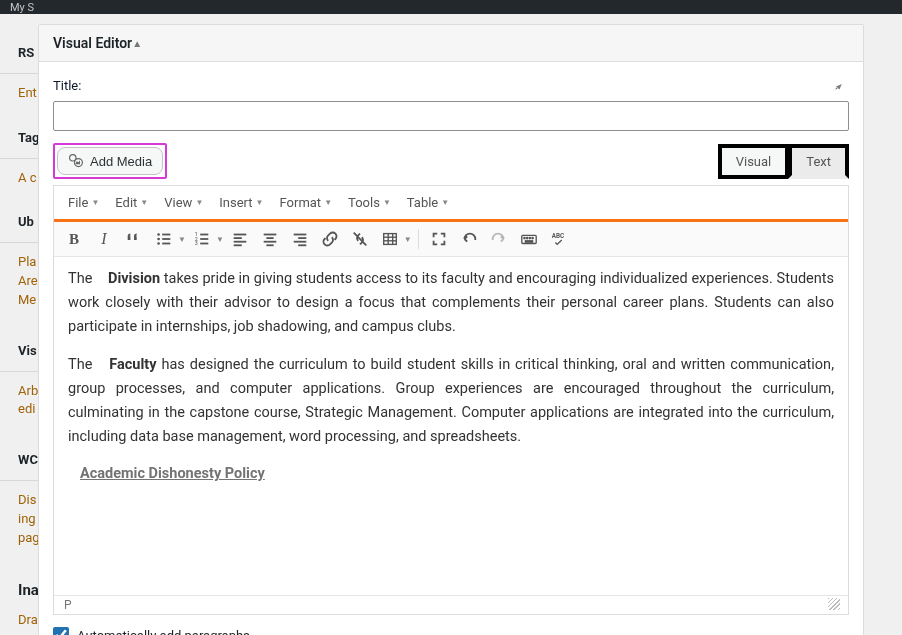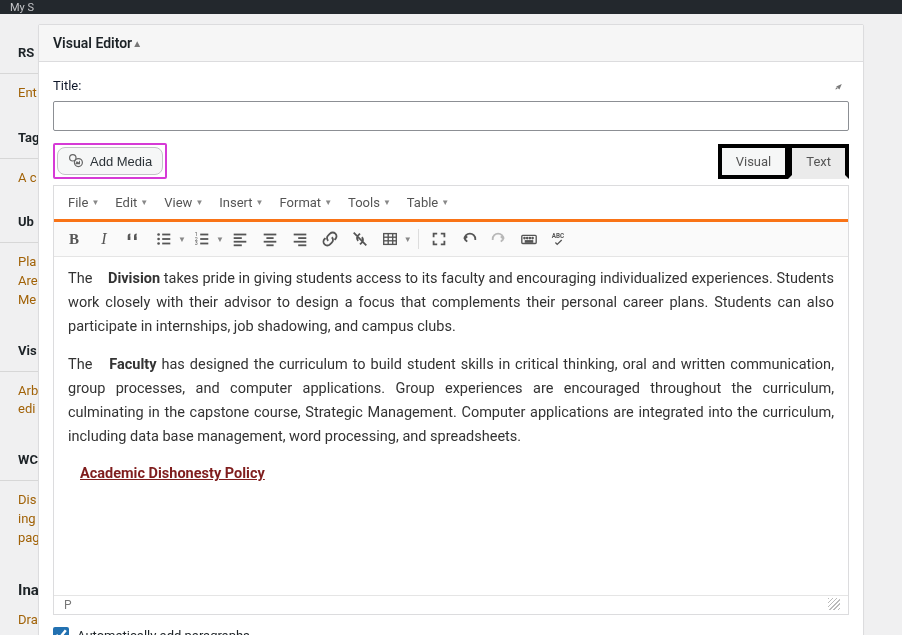--- a/index.html
+++ b/index.html
@@ -34,21 +34,21 @@
 .menubar { display: flex; gap: 4px; padding: 5px 8px; background: #fff; border-bottom: 3px solid #f97316; font-size: 13px; color: #555; }
 .menu-item { display: flex; align-items: center; gap: 3px; padding: 4px 6px; cursor: pointer; }
 .menu-arrow { font-size: 8px; color: #888; }
 .toolbar { display: flex; gap: 2px; padding: 4px 6px; background: #fafafa; border-bottom: 1px solid #e5e5e5; align-items: center; }
 .tb-btn { width: 28px; height: 26px; display: flex; align-items: center; justify-content: center; cursor: pointer; color: #555; border-radius: 2px; }
 .tb-btn svg { width: 18px; height: 18px; }
 .tb-sep { width: 1px; height: 20px; background: #ddd; margin: 0 4px; }
 .tb-drop { font-size: 8px; color: #888; margin-left: -2px; }
 .content-area { padding: 10px 14px 18px; height: 338px; overflow: hidden; font-size: 14.5px; line-height: 1.65; color: #333; background: #fff; text-align: justify; }
 .content-area p { margin-bottom: 14px; }
-.content-area a { color: #7f1d1d; text-decoration: underline; }
+.content-area a { color: #737373; text-decoration: underline; }
 .content-area strong { font-weight: 700; padding-left: 12px; }
 .statusbar { display: flex; justify-content: space-between; border-top: 1px solid #e5e5e5; padding: 2px 8px 2px 10px; font-size: 12px; color: #777; background: #fff; }
 .resize-handle { width: 12px; height: 12px; background: repeating-linear-gradient(135deg, #bbb, #bbb 1px, transparent 1px, transparent 3px); cursor: nwse-resize; }
 .auto-p { display: flex; align-items: center; gap: 8px; margin-top: 12px; font-size: 13px; color: #1d2327; }
 .auto-p input { accent-color: #2271b1; width: 16px; height: 16px; }
 </style>
 </head>
 <body>
 
 <div class="admin-bar">

